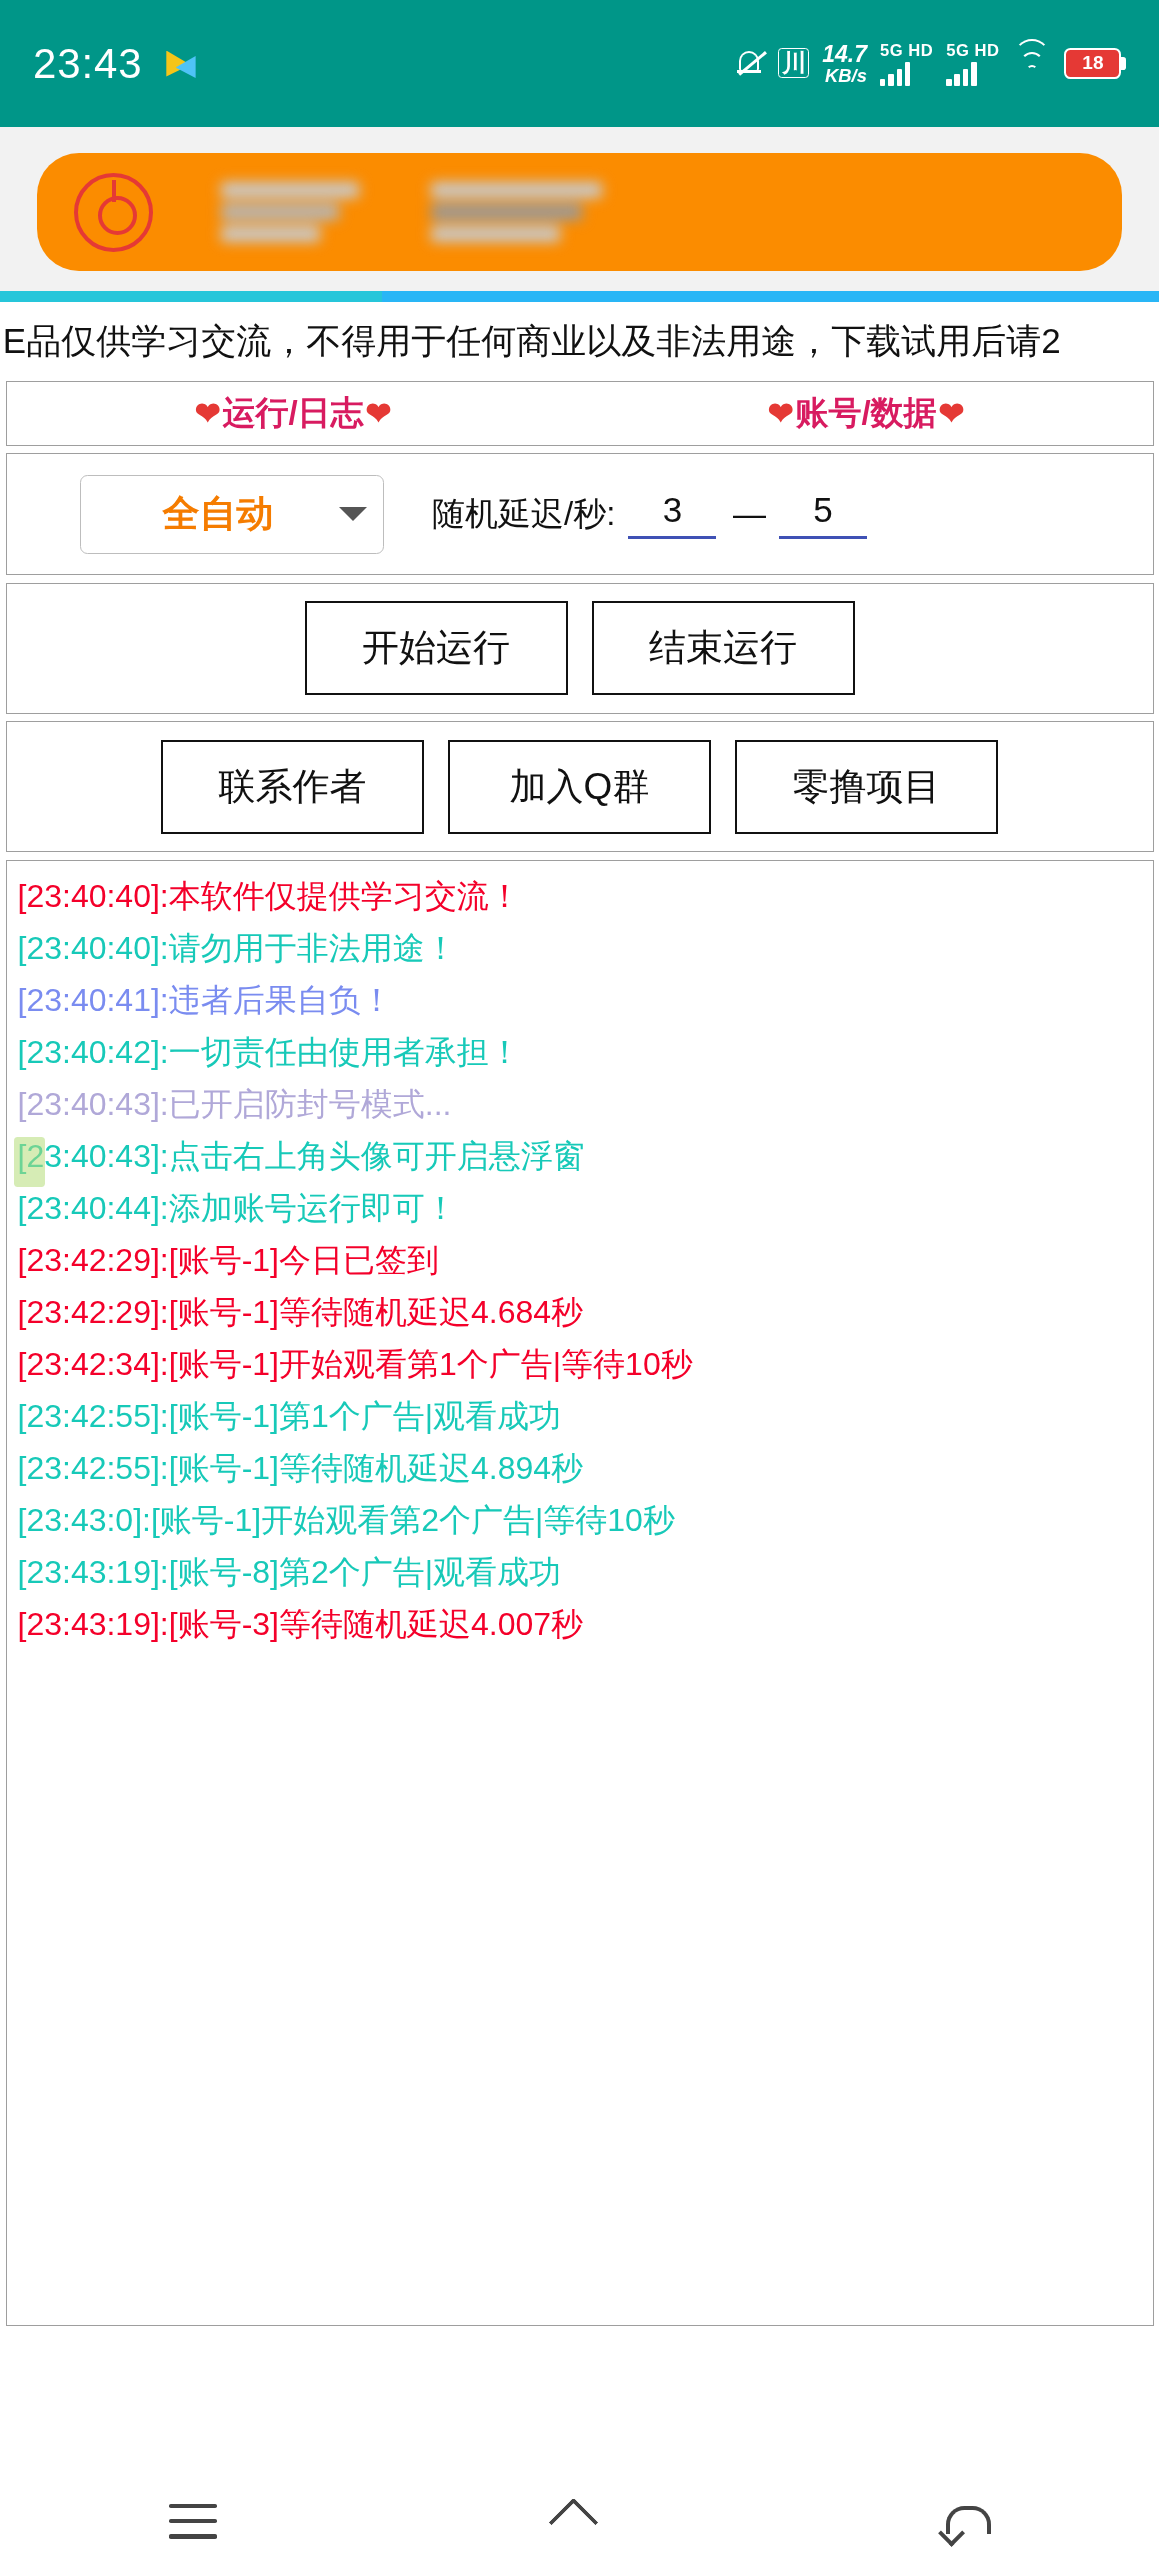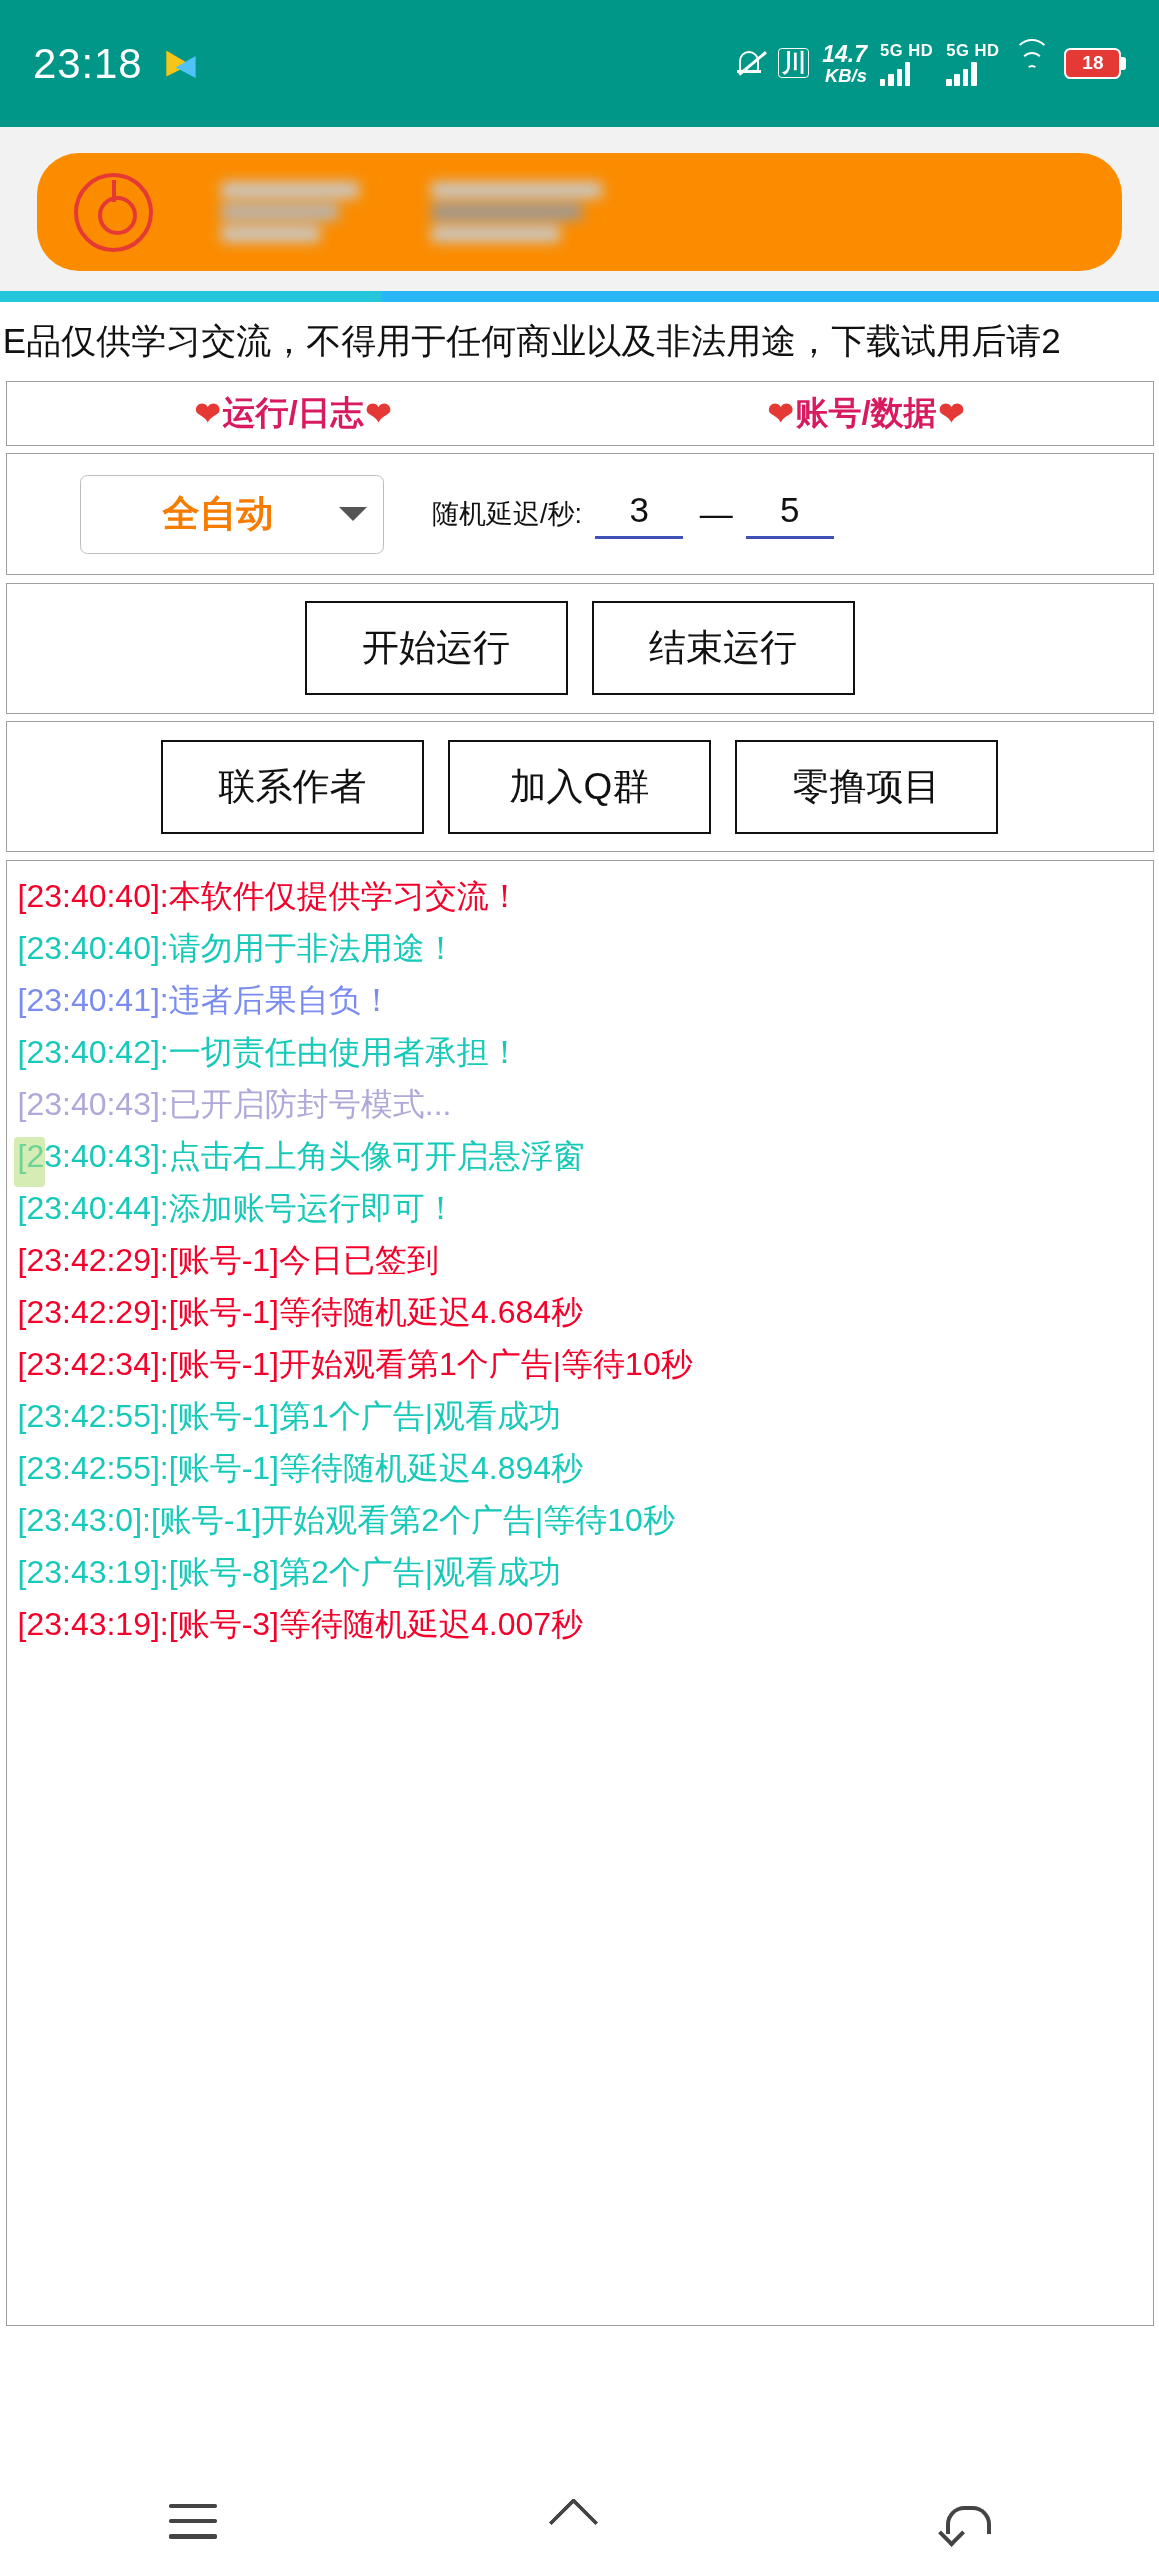--- a/index.html
+++ b/index.html
@@ -231,21 +231,21 @@
     font-size: 37px; font-weight: bold;
   }
   .caret {
     width: 0; height: 0;
     border-left: 14px solid transparent;
     border-right: 14px solid transparent;
     border-top: 14.7px solid #555;
   }
   .delay-label {
     margin-left: 48px;
-    font-size: 27px;
+    font-size: 33px;
     color: #111;
   }
   .numfield {
     width: 88px;
     margin-left: 13px;
     text-align: center;
     font-size: 35px;
     color: #111;
     border-bottom: 3.7px solid #3f51b5;
     padding-bottom: 5.5px;
@@ -329,21 +329,21 @@
     width: 14.7px; height: 14.7px;
     border-left: 4.6px solid #444;
     border-bottom: 4.6px solid #444;
     transform: rotate(-45deg);
   }
 </style>
 </head>
 <body>
 
 <div class="statusbar">
-  <div class="sb-time">23:18</div>
+  <div class="sb-time">23:43</div>
   <div class="sb-appicon">
     <div class="a"></div>
       <div class="b"></div>
   </div>
   <div class="sb-right">
     <div class="icon-mute">
       <div class="bell"></div>
         <div class="base"></div>
         <div class="slash"></div>
     </div>

